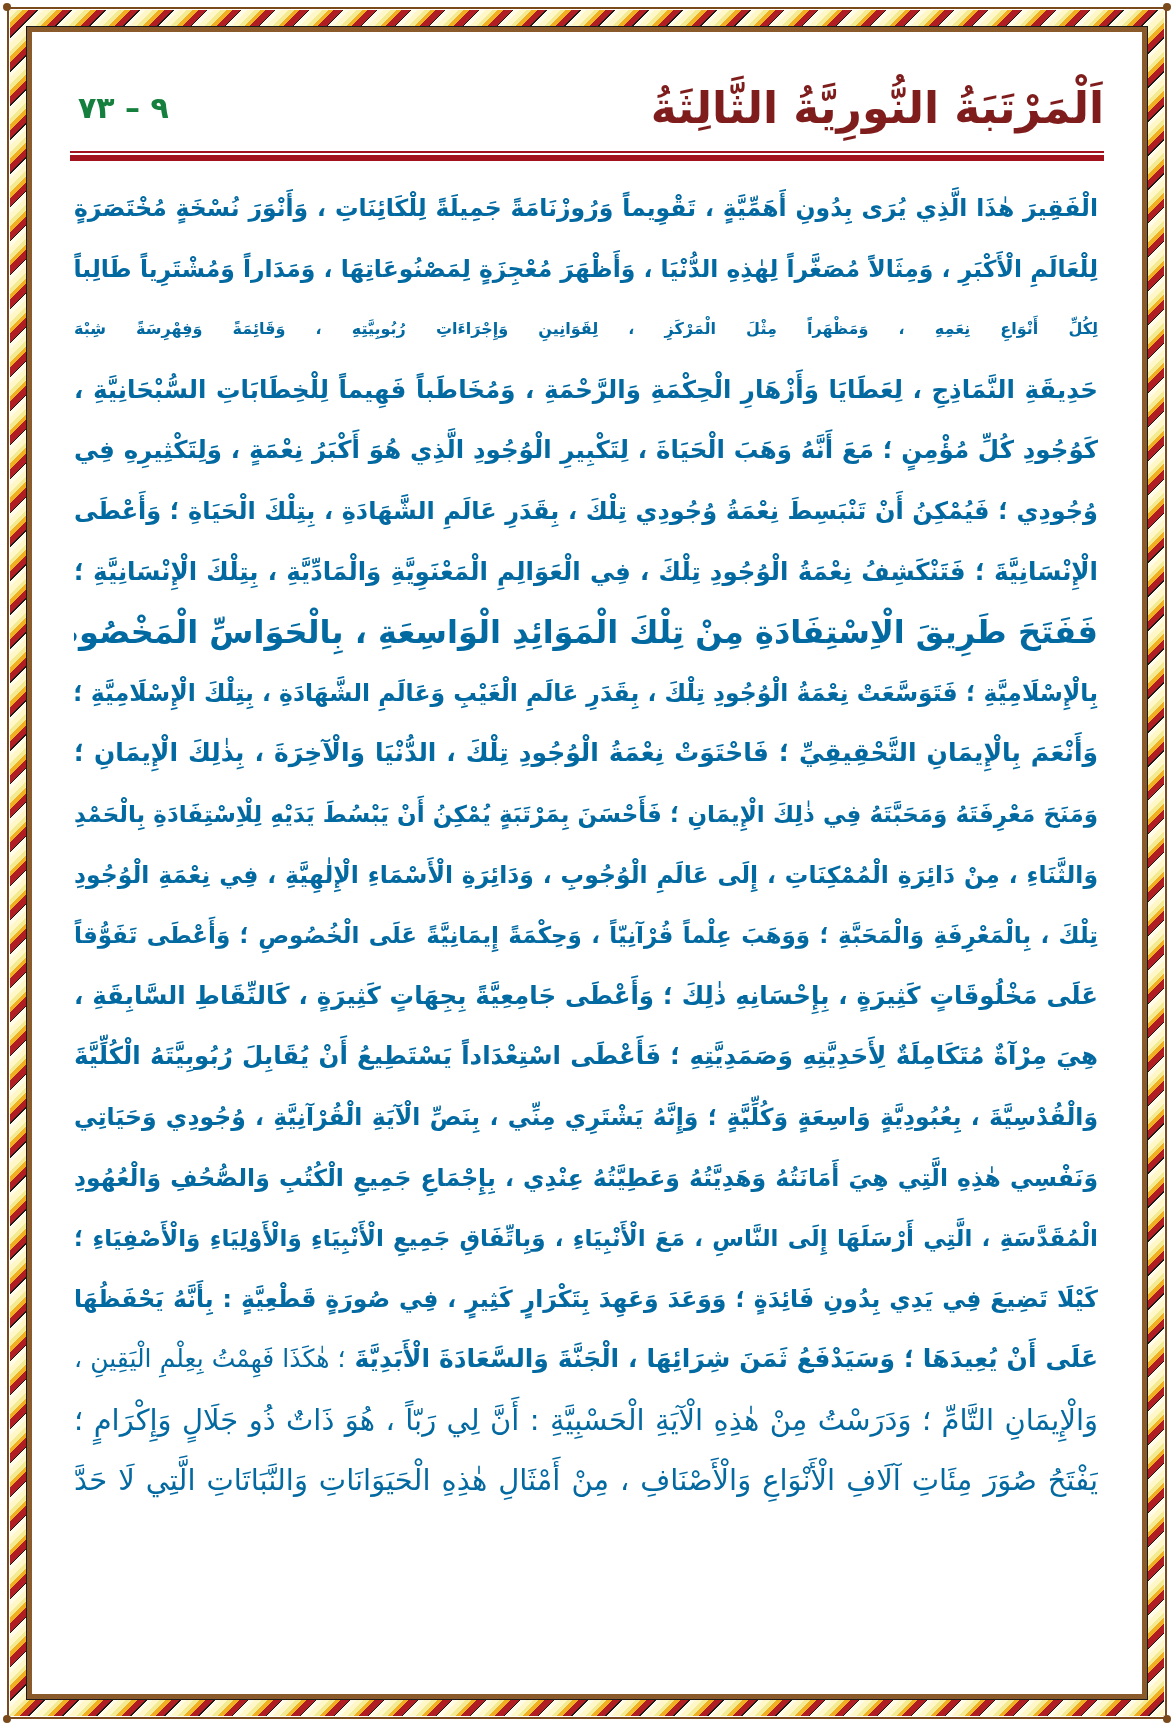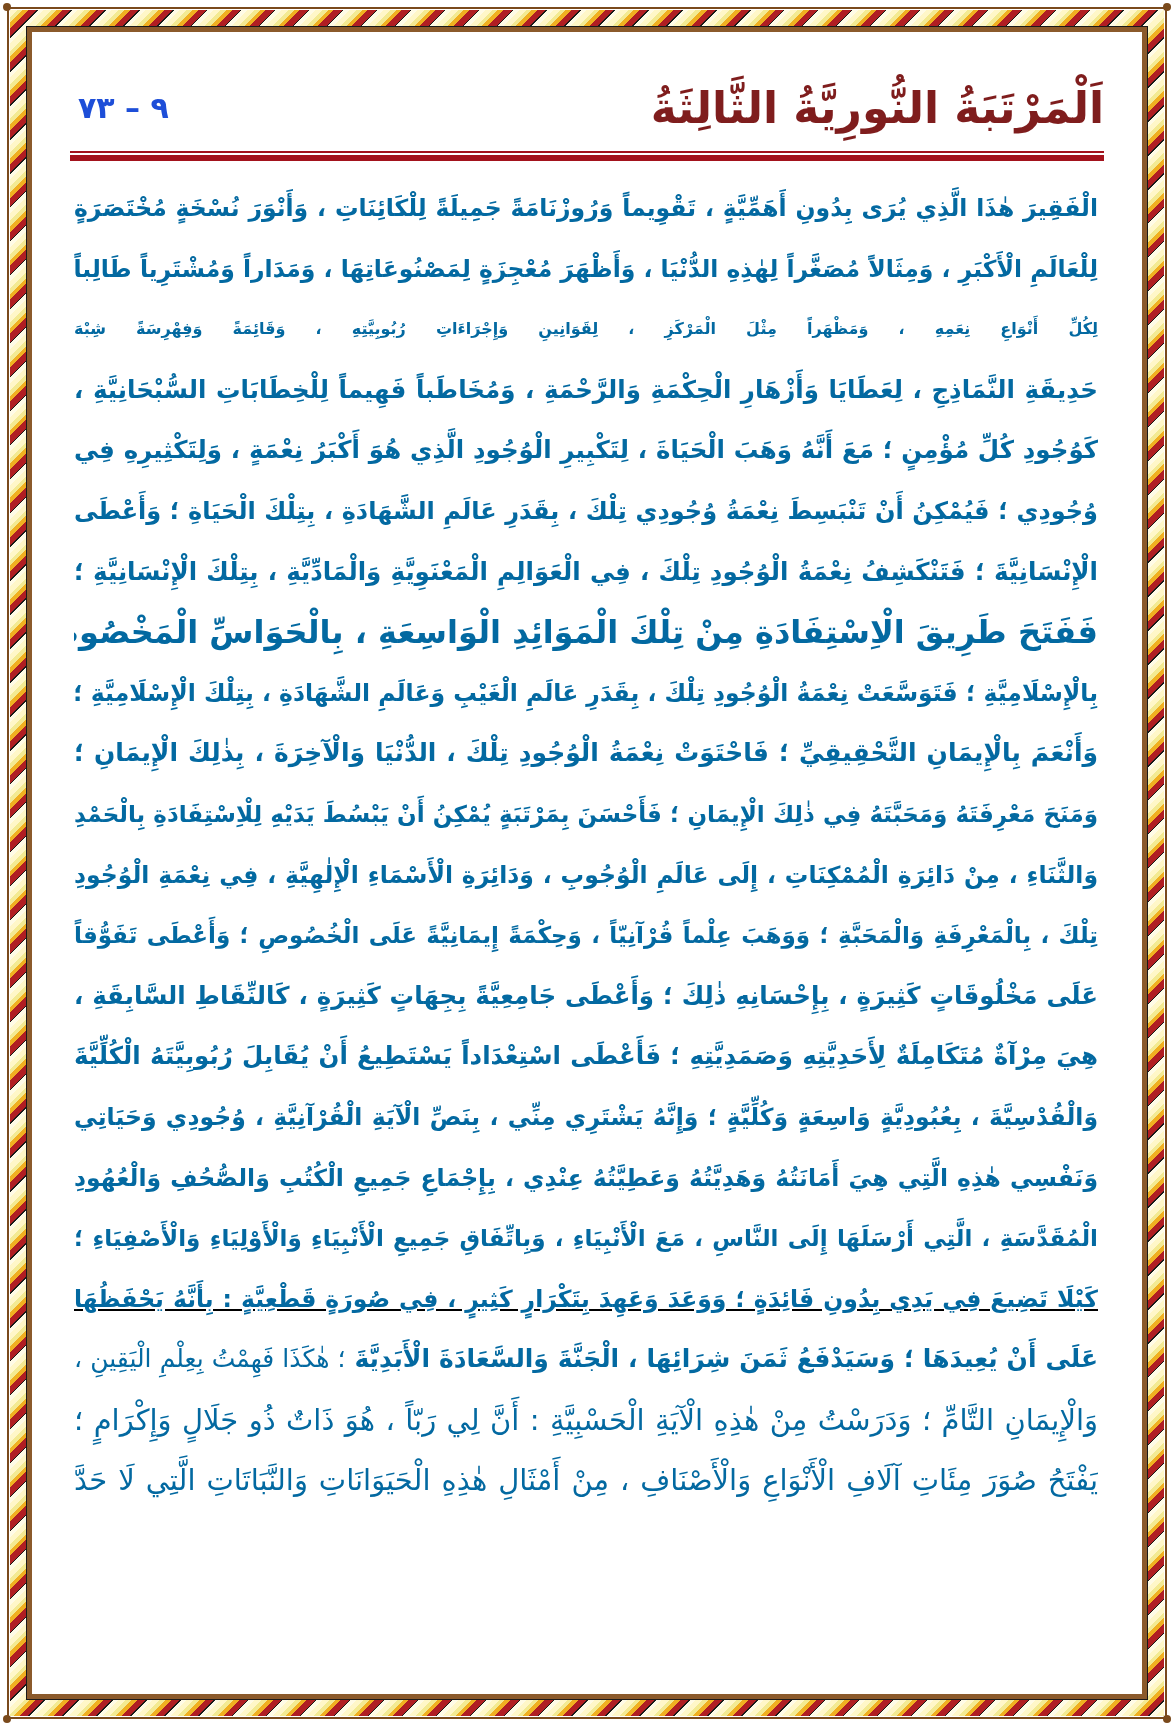--- a/index.html
+++ b/index.html
@@ -32,21 +32,21 @@
     background: #7a4a1c;
   }
 
   
   .header {
     position: absolute; left: 70px; top: 78px; width: 1034px; height: 60px;
   }
   .page-number {
     position: absolute; left: 8px; top: 12px;
     font-family: "DejaVu Sans", sans-serif; font-weight: bold;
-    font-size: 30px; color: #1d4ed8; direction: rtl; unicode-bidi: plaintext;
+    font-size: 30px; color: #15803d; direction: rtl; unicode-bidi: plaintext;
     letter-spacing: 2px;
   }
   .chapter-title {
     position: absolute; left: 0; right: 0; top: 4px; text-align: right;
     font-family: "DejaVu Sans", sans-serif; font-weight: bold;
     font-size: 44px; color: #7f1d1d; direction: rtl;
   }
   .rule-thin {
     position: absolute; left: 70px; top: 151px; width: 1034px; height: 2px; background: #a3131d;
   }
@@ -99,17 +99,17 @@
   <div class="text-line" style="font-size: 23.5px;"><span class="red">بِالْإِسْلَامِيَّةِ ؛ فَتَوَسَّعَتْ نِعْمَةُ الْوُجُودِ تِلْكَ ، بِقَدَرِ عَالَمِ الْغَيْبِ وَعَالَمِ الشَّهَادَةِ ، بِتِلْكَ الْإِسْلَامِيَّةِ ؛</span></div>
   <div class="text-line" style="font-size: 25px;"><span class="red">وَأَنْعَمَ بِالْإِيمَانِ التَّحْقِيقِيِّ ؛ فَاحْتَوَتْ نِعْمَةُ الْوُجُودِ تِلْكَ ، الدُّنْيَا وَالْآخِرَةَ ، بِذٰلِكَ الْإِيمَانِ ؛</span></div>
   <div class="text-line" style="font-size: 23px;"><span class="red">وَمَنَحَ مَعْرِفَتَهُ وَمَحَبَّتَهُ فِي ذٰلِكَ الْإِيمَانِ ؛ فَأَحْسَنَ بِمَرْتَبَةٍ يُمْكِنُ أَنْ يَبْسُطَ يَدَيْهِ لِلْاِسْتِفَادَةِ بِالْحَمْدِ</span></div>
   <div class="text-line" style="font-size: 23.5px;"><span class="red">وَالثَّنَاءِ ، مِنْ دَائِرَةِ الْمُمْكِنَاتِ ، إِلَى عَالَمِ الْوُجُوبِ ، وَدَائِرَةِ الْأَسْمَاءِ الْإِلٰهِيَّةِ ، فِي نِعْمَةِ الْوُجُودِ</span></div>
   <div class="text-line" style="font-size: 23px;"><span class="red">تِلْكَ ، بِالْمَعْرِفَةِ وَالْمَحَبَّةِ ؛ وَوَهَبَ عِلْماً قُرْآنِيّاً ، وَحِكْمَةً إِيمَانِيَّةً عَلَى الْخُصُوصِ ؛ وَأَعْطَى تَفَوُّقاً</span></div>
   <div class="text-line" style="font-size: 24.5px;"><span class="red">عَلَى مَخْلُوقَاتٍ كَثِيرَةٍ ، بِإِحْسَانِهِ ذٰلِكَ ؛ وَأَعْطَى جَامِعِيَّةً بِجِهَاتٍ كَثِيرَةٍ ، كَالنِّقَاطِ السَّابِقَةِ ،</span></div>
   <div class="text-line" style="font-size: 24.5px;"><span class="red">هِيَ مِرْآةٌ مُتَكَامِلَةٌ لِأَحَدِيَّتِهِ وَصَمَدِيَّتِهِ ؛ فَأَعْطَى اسْتِعْدَاداً يَسْتَطِيعُ أَنْ يُقَابِلَ رُبُوبِيَّتَهُ الْكُلِّيَّةَ</span></div>
   <div class="text-line" style="font-size: 23.5px;"><span class="red">وَالْقُدْسِيَّةَ ، بِعُبُودِيَّةٍ وَاسِعَةٍ وَكُلِّيَّةٍ ؛ وَإِنَّهُ يَشْتَرِي مِنِّي ، بِنَصِّ الْآيَةِ الْقُرْآنِيَّةِ ، وُجُودِي وَحَيَاتِي</span></div>
   <div class="text-line" style="font-size: 23.5px;"><span class="red">وَنَفْسِي هٰذِهِ الَّتِي هِيَ أَمَانَتُهُ وَهَدِيَّتُهُ وَعَطِيَّتُهُ عِنْدِي ، بِإِجْمَاعِ جَمِيعِ الْكُتُبِ وَالصُّحُفِ وَالْعُهُودِ</span></div>
   <div class="text-line" style="font-size: 23px;"><span class="red">الْمُقَدَّسَةِ ، الَّتِي أَرْسَلَهَا إِلَى النَّاسِ ، مَعَ الْأَنْبِيَاءِ ، وَبِاتِّفَاقِ جَمِيعِ الْأَنْبِيَاءِ وَالْأَوْلِيَاءِ وَالْأَصْفِيَاءِ ؛</span></div>
-  <div class="text-line" style="font-size: 23.5px; text-decoration: underline;"><span class="red">كَيْلَا تَضِيعَ فِي يَدِي بِدُونِ فَائِدَةٍ ؛ وَوَعَدَ وَعَهِدَ بِتَكْرَارٍ كَثِيرٍ ، فِي صُورَةٍ قَطْعِيَّةٍ : بِأَنَّهُ يَحْفَظُهَا</span></div>
+  <div class="text-line" style="font-size: 23.5px;"><span class="red">كَيْلَا تَضِيعَ فِي يَدِي بِدُونِ فَائِدَةٍ ؛ وَوَعَدَ وَعَهِدَ بِتَكْرَارٍ كَثِيرٍ ، فِي صُورَةٍ قَطْعِيَّةٍ : بِأَنَّهُ يَحْفَظُهَا</span></div>
   <div class="text-line" style="font-size: 25px;"><span class="red">عَلَى أَنْ يُعِيدَهَا ؛ وَسَيَدْفَعُ ثَمَنَ شِرَائِهَا ، الْجَنَّةَ وَالسَّعَادَةَ الْأَبَدِيَّةَ</span> <span class="black">؛ هٰكَذَا فَهِمْتُ بِعِلْمِ الْيَقِينِ ،</span></div>
   <div class="text-line"><span class="black">وَالْإِيمَانِ التَّامِّ ؛ وَدَرَسْتُ مِنْ هٰذِهِ الْآيَةِ الْحَسْبِيَّةِ : أَنَّ لِي رَبّاً ، هُوَ ذَاتٌ ذُو جَلَالٍ وَإِكْرَامٍ ؛</span></div>
   <div class="text-line"><span class="black">يَفْتَحُ صُوَرَ مِئَاتِ آلَافِ الْأَنْوَاعِ وَالْأَصْنَافِ ، مِنْ أَمْثَالِ هٰذِهِ الْحَيَوَانَاتِ وَالنَّبَاتَاتِ الَّتِي لَا حَدَّ</span></div>
 </div>
 
 </body></html>

